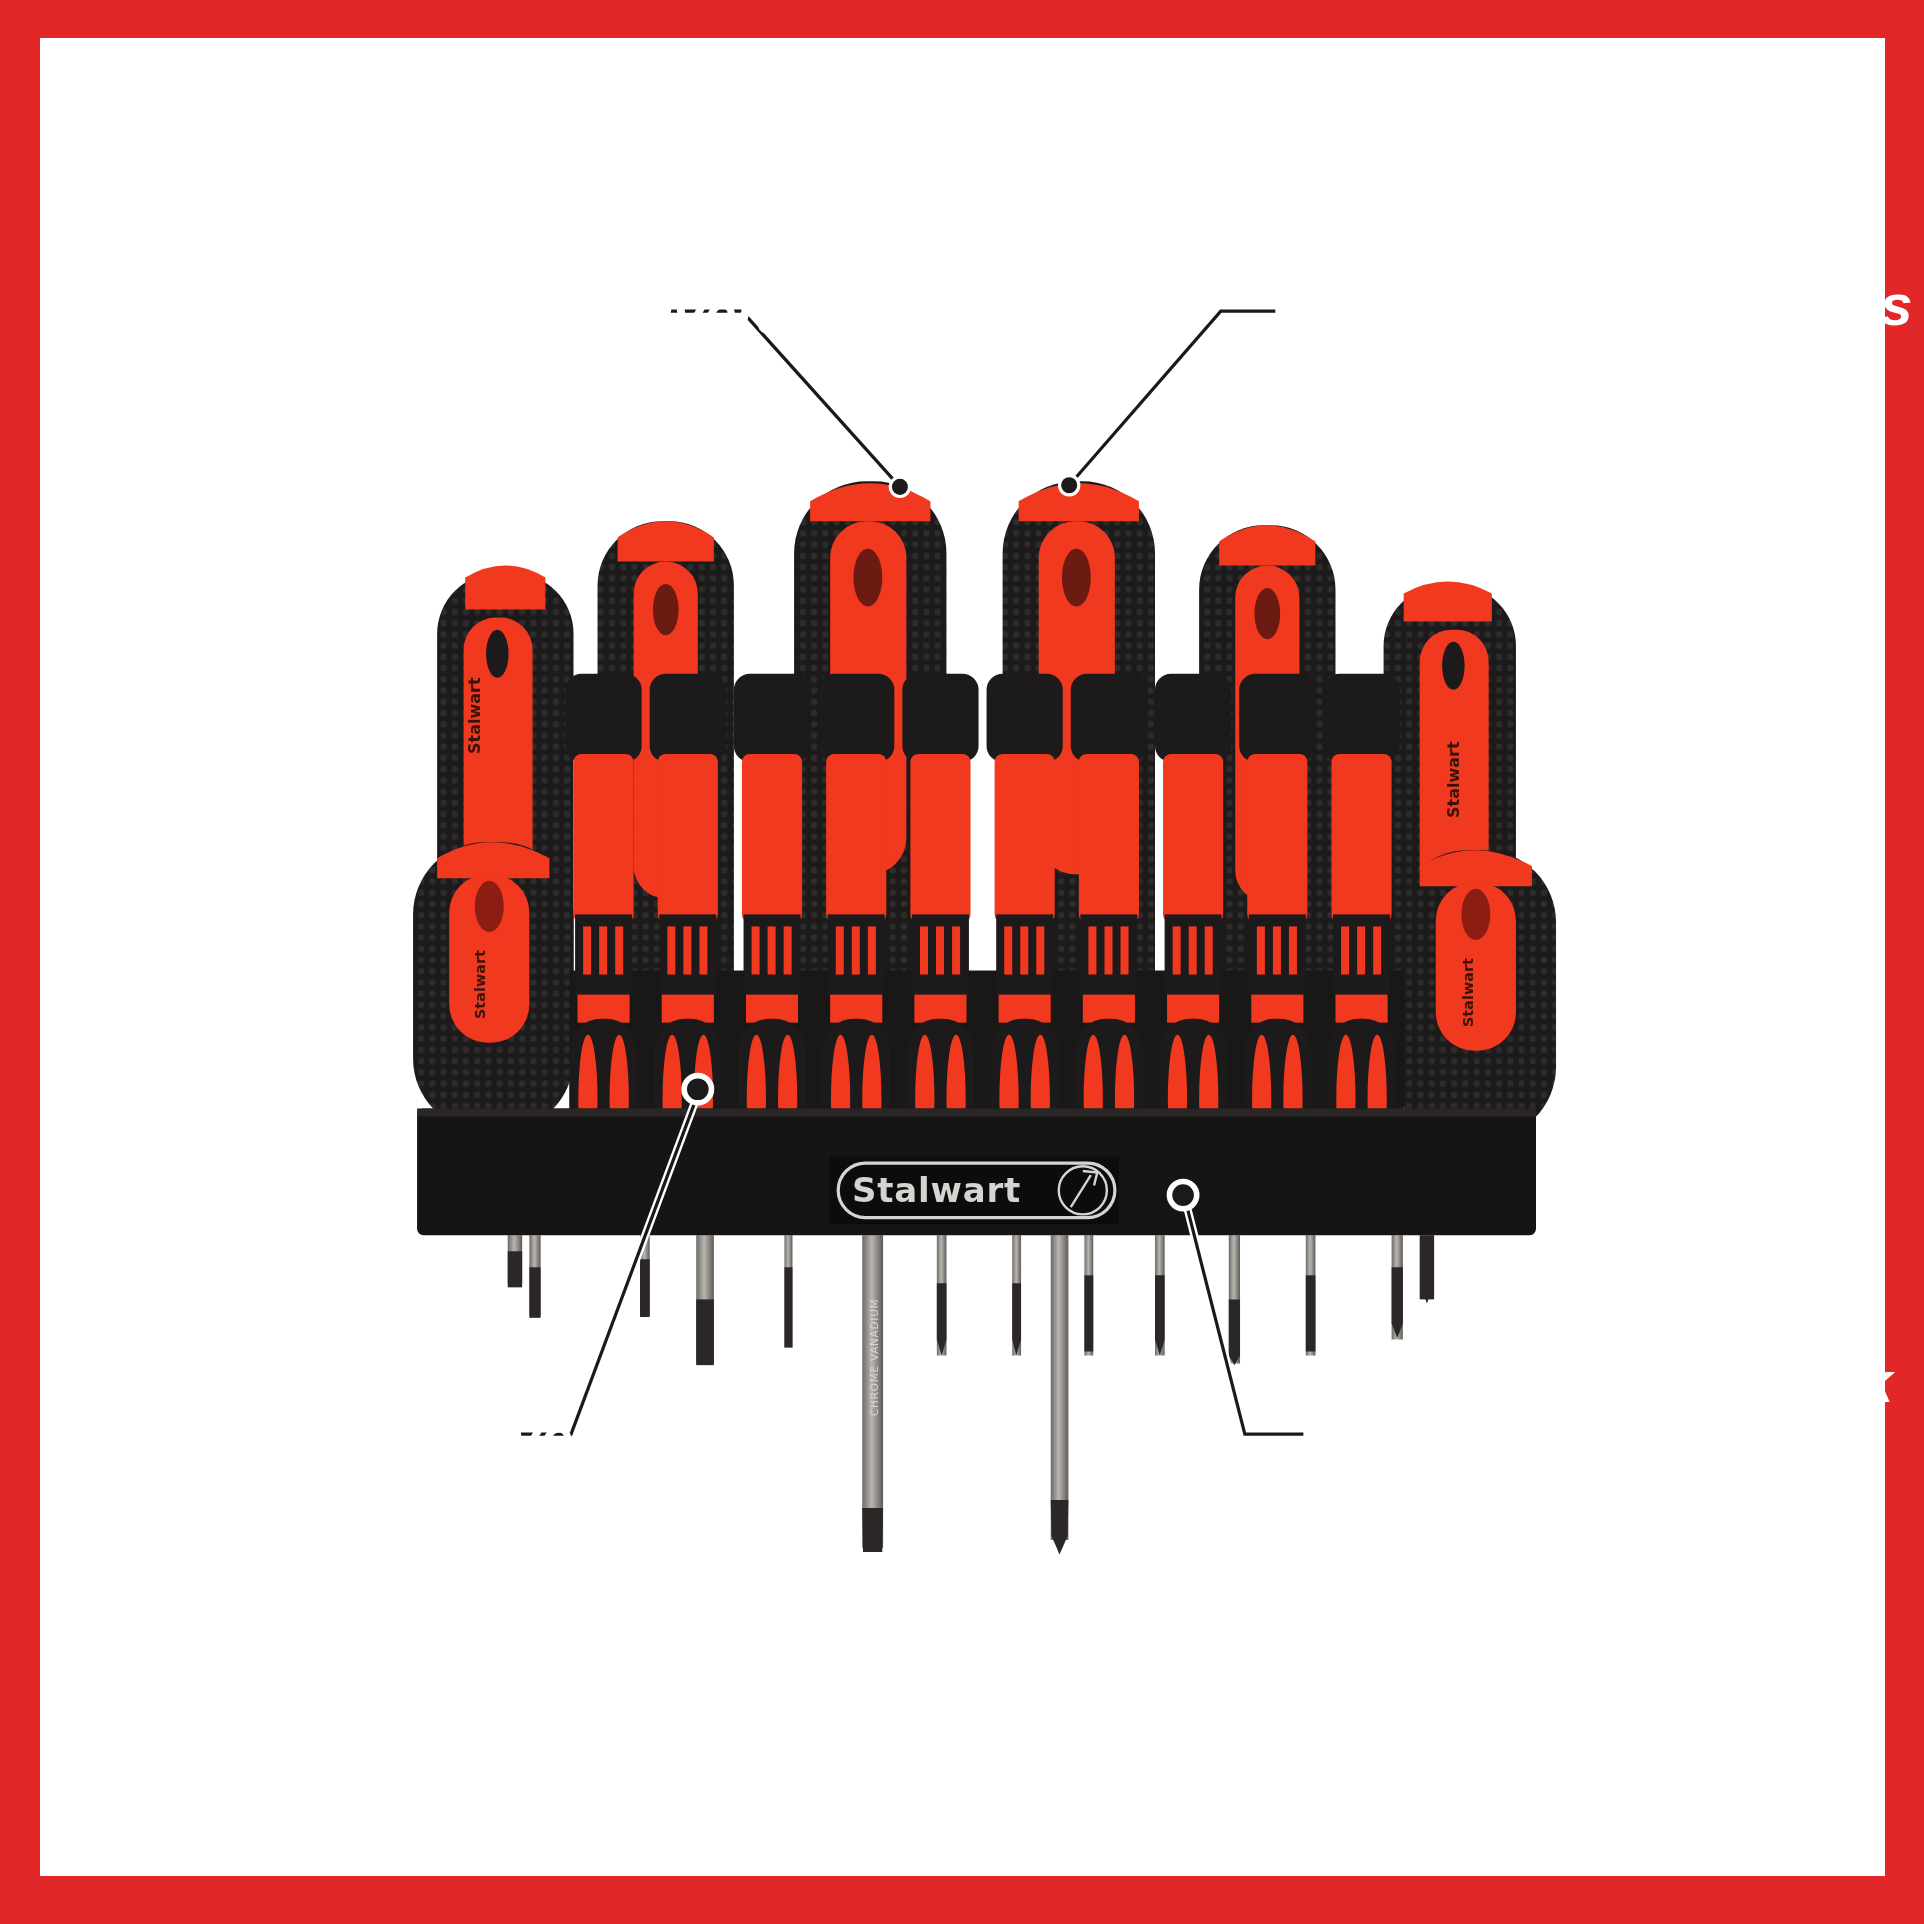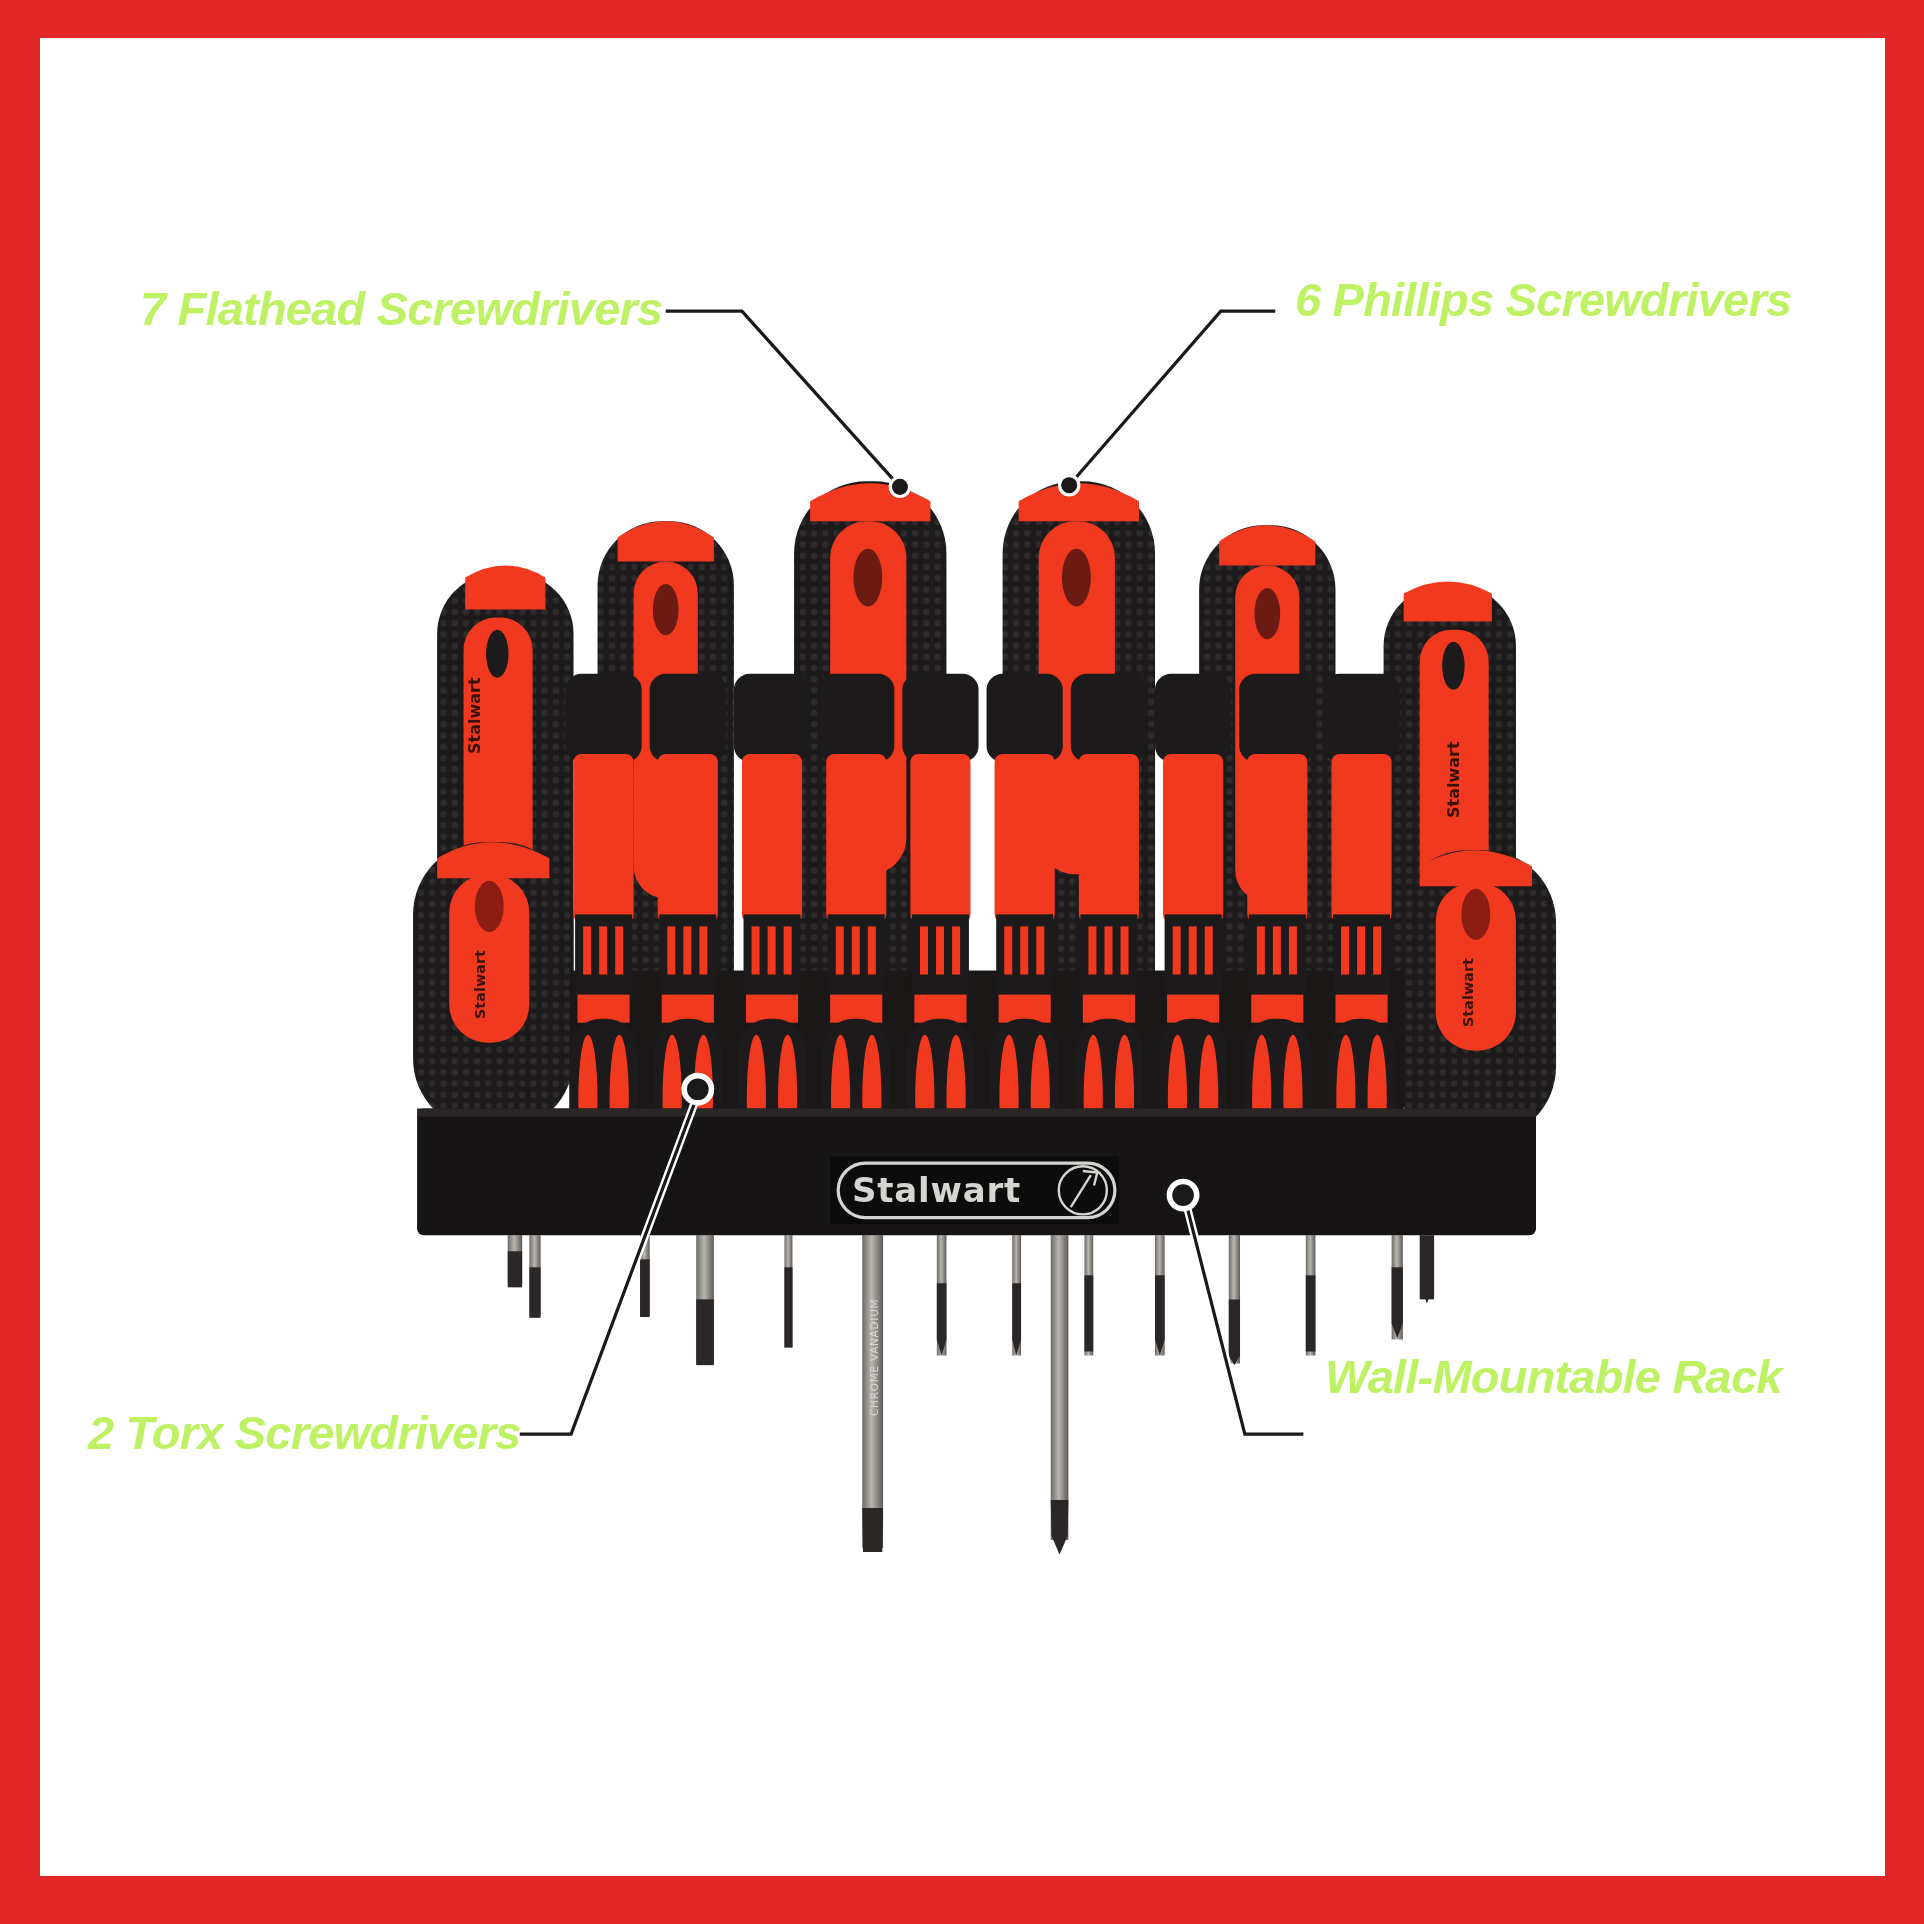--- a/index.html
+++ b/index.html
@@ -1,18 +1,18 @@
 <!DOCTYPE html>
 <html style="font-size:13px"><head>
 <meta charset="utf-8">
 <style>
   html, body { margin: 0; padding: 0; }
   body { width: 1925px; height: 1925px; position: relative; overflow: hidden; background: #E12727; font-family: "Liberation Sans", sans-serif; }
   .frame { position: absolute; left: 40px; top: 38px; width: 1845px; height: 1838px; background: #ffffff; }
-  .callout-label { position: absolute; font-family: "Liberation Sans", sans-serif; font-weight: bold; font-size: 47px; color: #bef264; letter-spacing: -0.8px; white-space: nowrap; line-height: 1; font-style: italic; }
+  .callout-label { position: absolute; font-family: "Liberation Sans", sans-serif; font-weight: bold; font-size: 58px; color: #ffffff; letter-spacing: -0.8px; white-space: nowrap; line-height: 1; font-style: italic; }
   svg.overlay { position: absolute; left: 0; top: 0; }
 </style>
 </head>
 <body>
 
 <div class="frame"></div>
 
 <svg class="overlay" width="1925" height="1925" viewBox="0 0 2400 2400">
   <defs>
     <linearGradient id="steelG" x1="0" x2="1">

